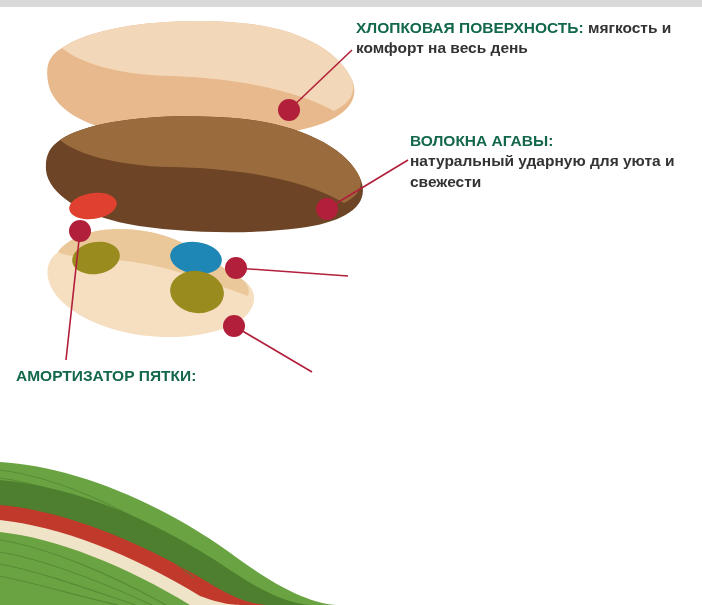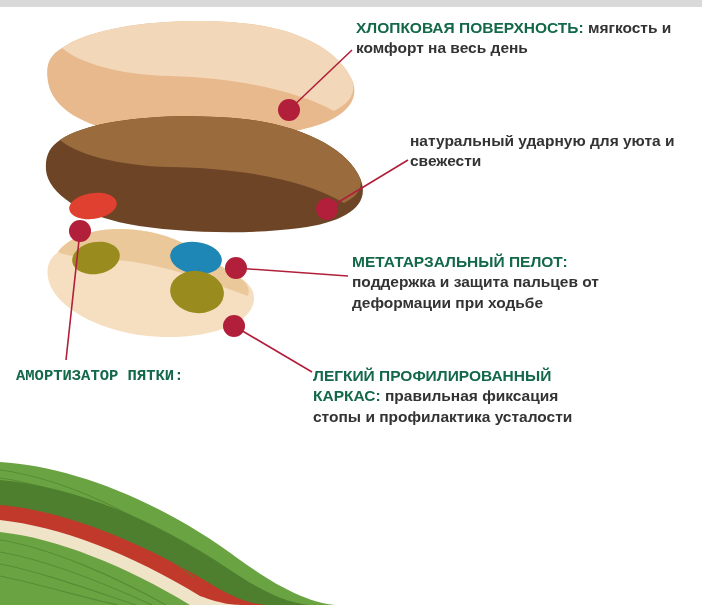--- a/index.html
+++ b/index.html
@@ -39,21 +39,21 @@
     font-weight: 700;
     text-transform: none;
   }
   .callout .body {
     color: #333333;
     font-weight: 600;
   }
   #c-cotton  { left: 356px; top: 18px;  width: 330px; }
   #c-agave   { left: 410px; top: 131px; width: 280px; }
   #c-pelot   { left: 352px; top: 252px; width: 345px; }
-  #c-heel    { left: 16px;  top: 366px; width: 280px; font-family: Liberation Mono, monospace; }
+  #c-heel    { left: 16px;  top: 366px; width: 280px; }
   #c-frame   { left: 313px; top: 366px; width: 290px; }
   .topbar {
     position: absolute;
     left: 0; top: 0;
     width: 702px; height: 7px;
     background: #d9d9d9;
   }
 </style>
 </head>
 <body>
@@ -153,29 +153,23 @@
         <path d="M 0 576 C 38 584, 86 598, 118 605"></path>
       </g>
     </g>
   </svg>
 
   <div class="callout" id="c-cotton">
     <span class="hl">ХЛОПКОВАЯ ПОВЕРХНОСТЬ:</span><span class="body"> мягкость и комфорт на весь день</span>
   </div>
 
   <div class="callout" id="c-agave">
+    <div class="hl">ВОЛОКНА АГАВЫ:</div>
     <div class="body">натуральный ударную для уюта и свежести</div>
   </div>
 
-  <div class="callout" id="c-pelot">
-    <div class="hl">МЕТАТАРЗАЛЬНЫЙ ПЕЛОТ:</div>
-    <div class="body">поддержка и защита пальцев от деформации при ходьбе</div>
-  </div>
 
   <div class="callout" id="c-heel">
     <div class="hl">АМОРТИЗАТОР ПЯТКИ:</div>
   </div>
 
-  <div class="callout" id="c-frame">
-    <span class="hl">ЛЕГКИЙ ПРОФИЛИРОВАННЫЙ КАРКАС:</span><span class="body"> правильная фиксация стопы и профилактика усталости</span>
-  </div>
 
 </div>
 
 </body></html>

